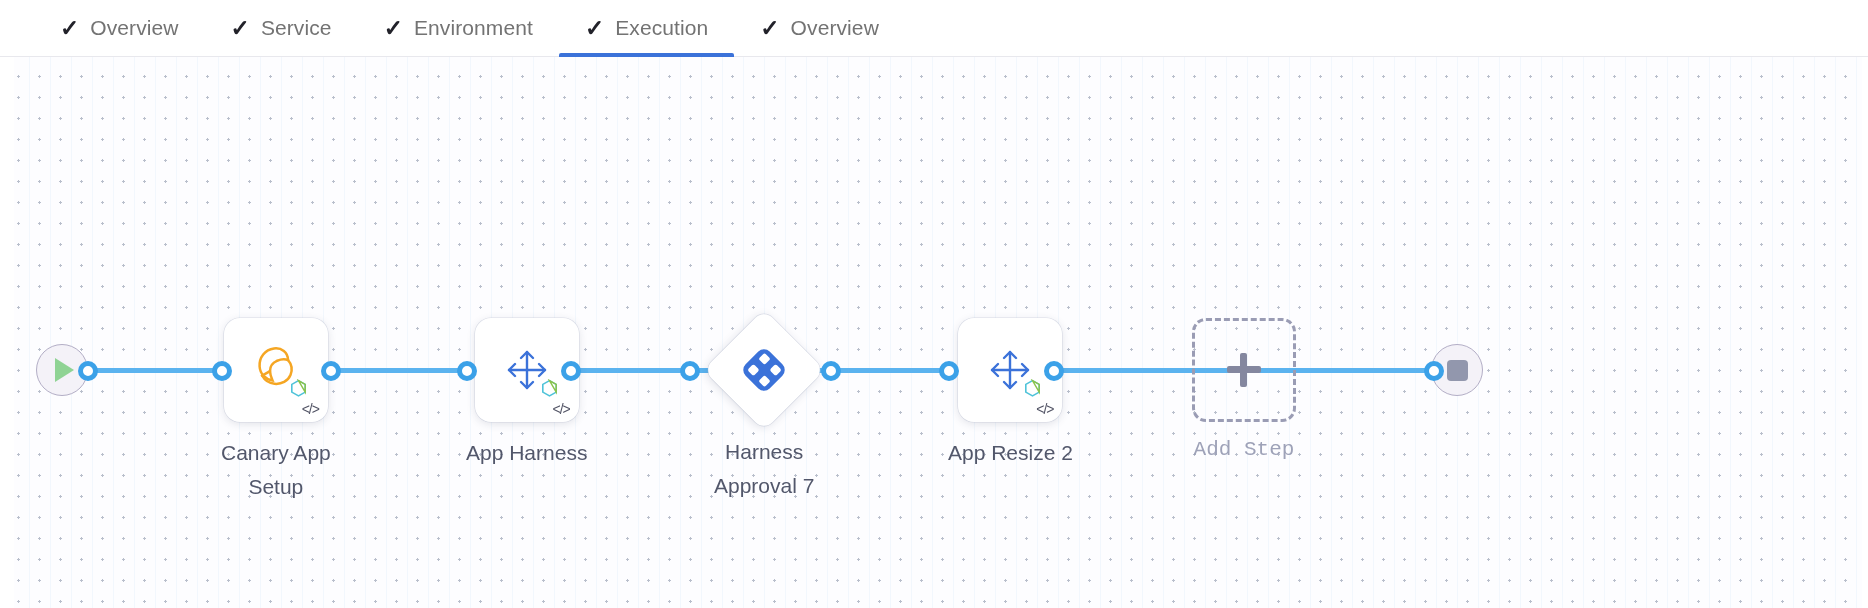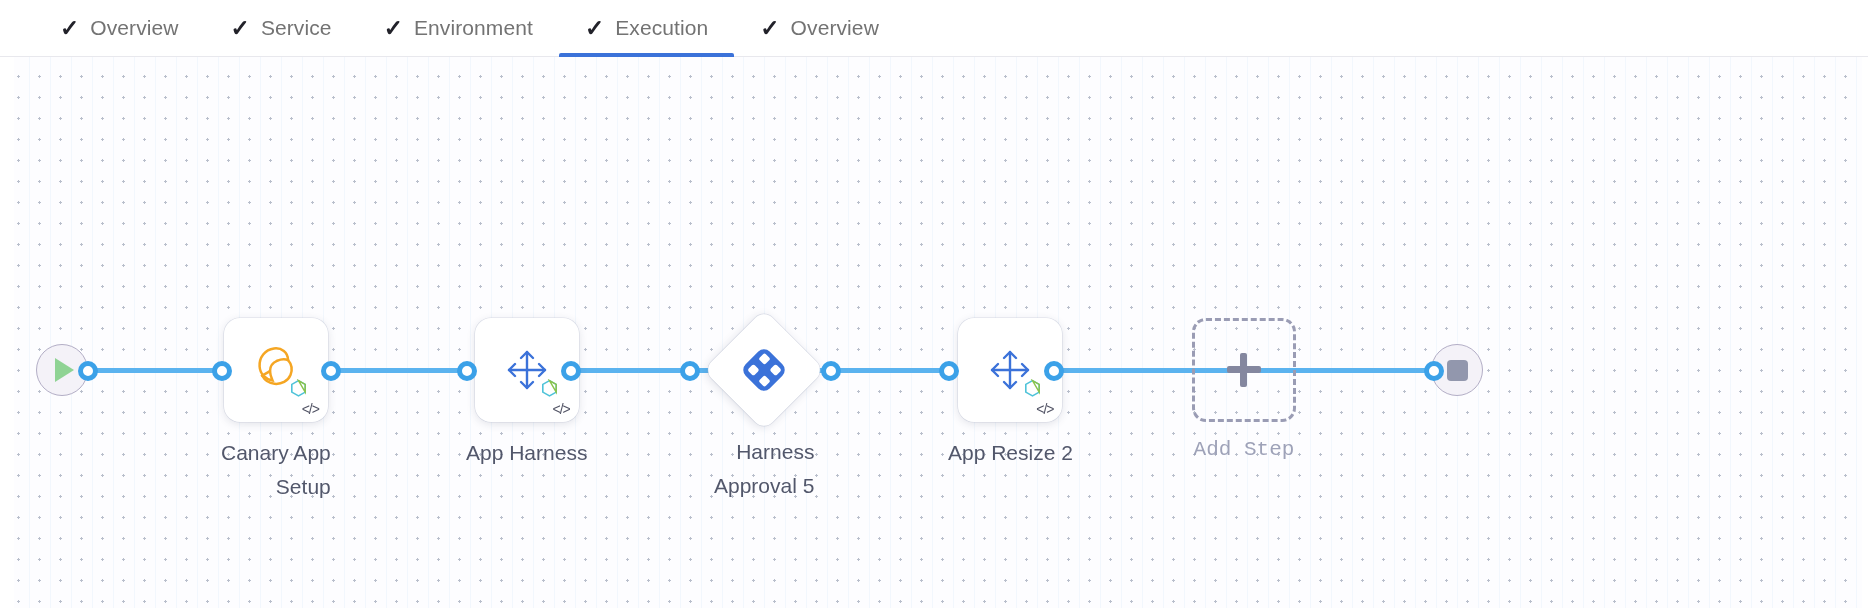--- a/index.html
+++ b/index.html
@@ -187,21 +187,21 @@
     top:304px;
     transform:translateX(-50%);
   }
 
   
   .caption{
     margin-top:14px;
     font-size:21px;
     line-height:1.62;
     color:#52576b;
-    text-align:right;
+    text-align:center;
     max-width:150px;
     white-space:pre-line;
   }
   .caption.muted{ color:#9ea2b8; }
 
   
   .icon-wrap{ width:58px; height:58px; display:flex; align-items:center; justify-content:center; }
 </style>
 </head>
 <body>
@@ -297,21 +297,21 @@
               <rect x="23.2" y="11.6" width="8.6" height="8.6" rx="2" transform="rotate(45 27.5 15.9)"></rect>
               <rect x="23.2" y="33.8" width="8.6" height="8.6" rx="2" transform="rotate(45 27.5 38.1)"></rect>
               <rect x="12.1" y="22.7" width="8.6" height="8.6" rx="2" transform="rotate(45 16.4 27)"></rect>
               <rect x="34.3" y="22.7" width="8.6" height="8.6" rx="2" transform="rotate(45 38.6 27)"></rect>
             </g>
           </svg>
         </span>
       </div>
     </div>
     <div class="caption" style="margin-top:22px;">Harness
-Approval 5</div>
+Approval 7</div>
   </div>
 
   <div class="node" style="left:948px; top:261px;">
     <div class="card">
       <span class="icon-wrap">
         <svg width="54" height="54" viewBox="0 0 54 54">
           <g stroke="#3b72d9" stroke-width="2.4" stroke-linecap="round" stroke-linejoin="round" fill="none">
             <line x1="27" y1="9" x2="27" y2="45"></line>
             <line x1="9" y1="27" x2="45" y2="27"></line>
             <polyline points="21,15 27,9 33,15"></polyline>

